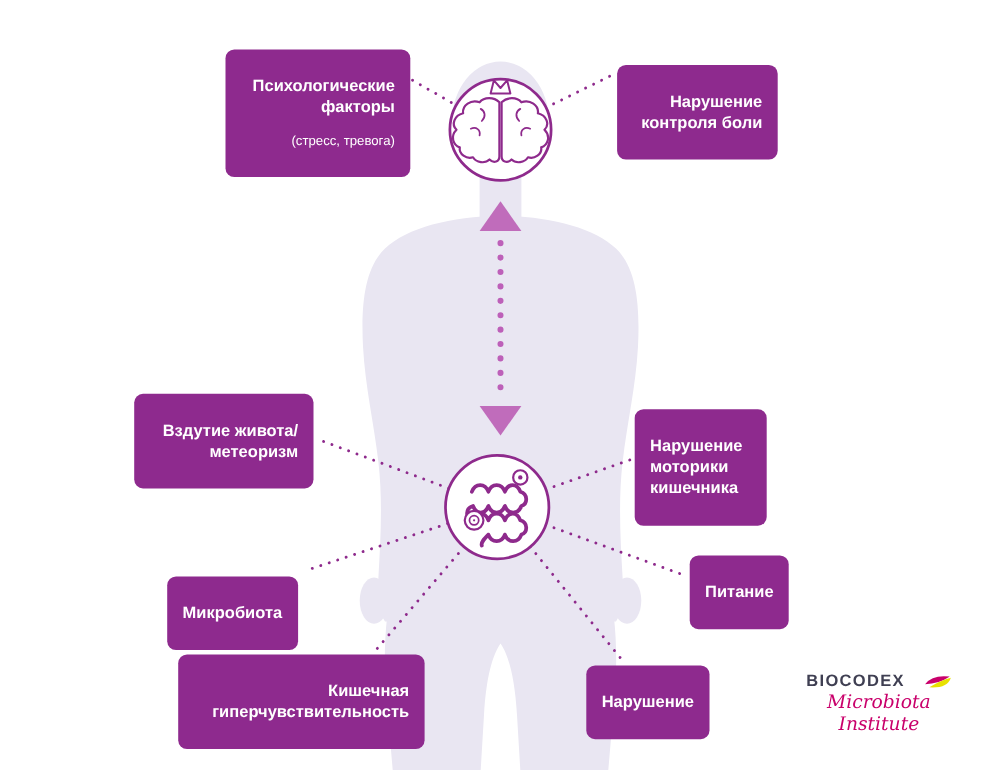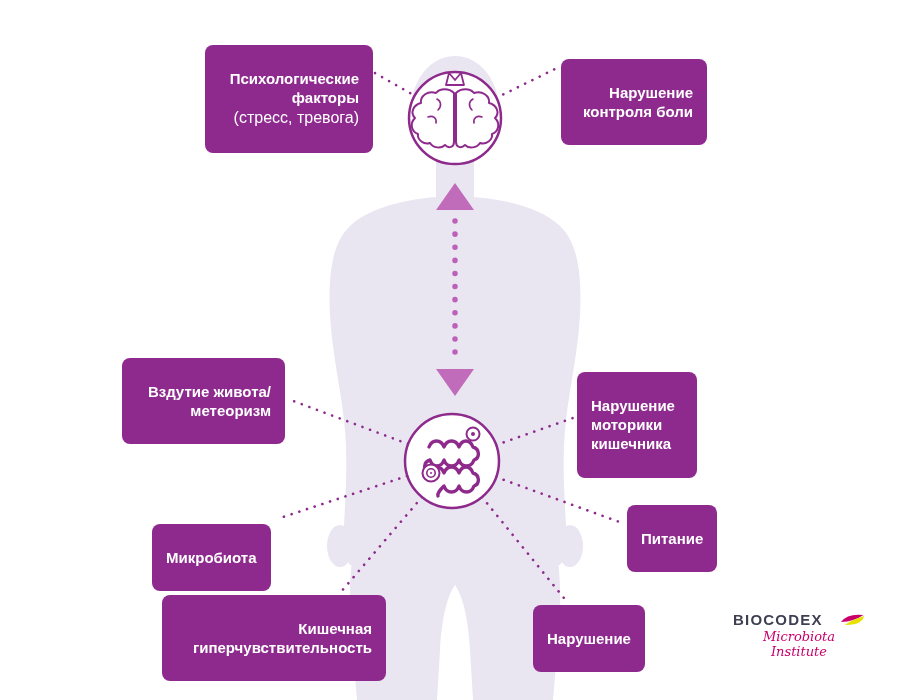--- a/index.html
+++ b/index.html
@@ -6,34 +6,34 @@
   .stage{
     position:relative;width:900px;height:700px;background:#ffffff;overflow:hidden;
     font-family:"Liberation Sans",sans-serif;
   }
   .art{position:absolute;left:0;top:0;}
   .label{
     position:absolute;background:#8e2a8e;color:#ffffff;font-weight:bold;
     font-size:15px;line-height:1.28;padding:24px 14px;border-radius:8px;
     box-sizing:content-box;
   }
-  .label .sub{display:block;font-weight:normal;font-size:16px;margin-top:1px;}
+  .label .sub{display:block;font-weight:normal;font-size:12px;margin-top:14px;}
   .box-psych{left:205px;top:45px;width:140px;text-align:right;}
   .box-pain{left:561px;top:59px;width:118px;text-align:right;}
   .box-bloat{left:122px;top:358px;width:135px;text-align:right;}
   .box-motil{left:577px;top:372px;width:92px;text-align:left;}
   .box-micro{left:152px;top:524px;white-space:nowrap;}
   .box-nutri{left:627px;top:505px;white-space:nowrap;}
   .box-hyper{left:162px;top:595px;width:196px;text-align:right;}
   .box-infl{left:533px;top:605px;white-space:nowrap;}
   .logo{position:absolute;left:733px;top:611px;width:132px;text-align:center;}
   .logo-row{display:flex;align-items:center;justify-content:center;gap:17px;}
   .logo-brand{font-size:15px;font-weight:bold;letter-spacing:1.2px;color:#3f3f52;}
   .logo-sub{font-family:"DejaVu Serif",serif;font-style:italic;color:#c9006b;
-    font-size:13px;margin-top:1px;}
+    font-size:17px;margin-top:1px;}
 </style>
 </head>
 <body>
 
 <div class="stage">
 
   <svg class="art" width="900" height="700" viewBox="0 0 900 700">
 
     <g fill="#e9e6f2">
       <ellipse cx="455" cy="110" rx="44" ry="54"></ellipse>

